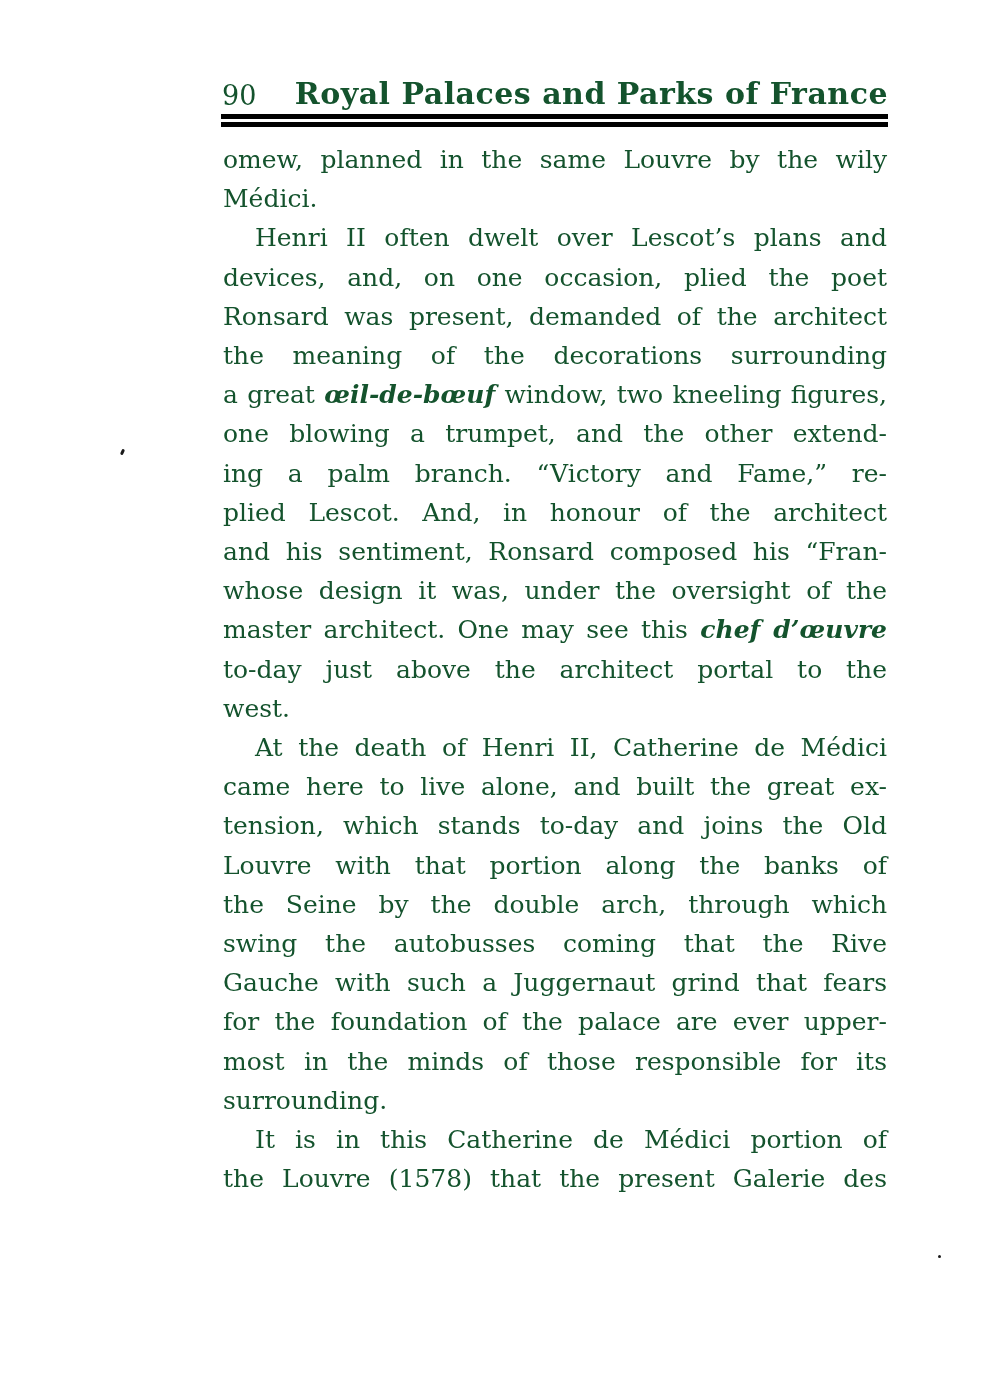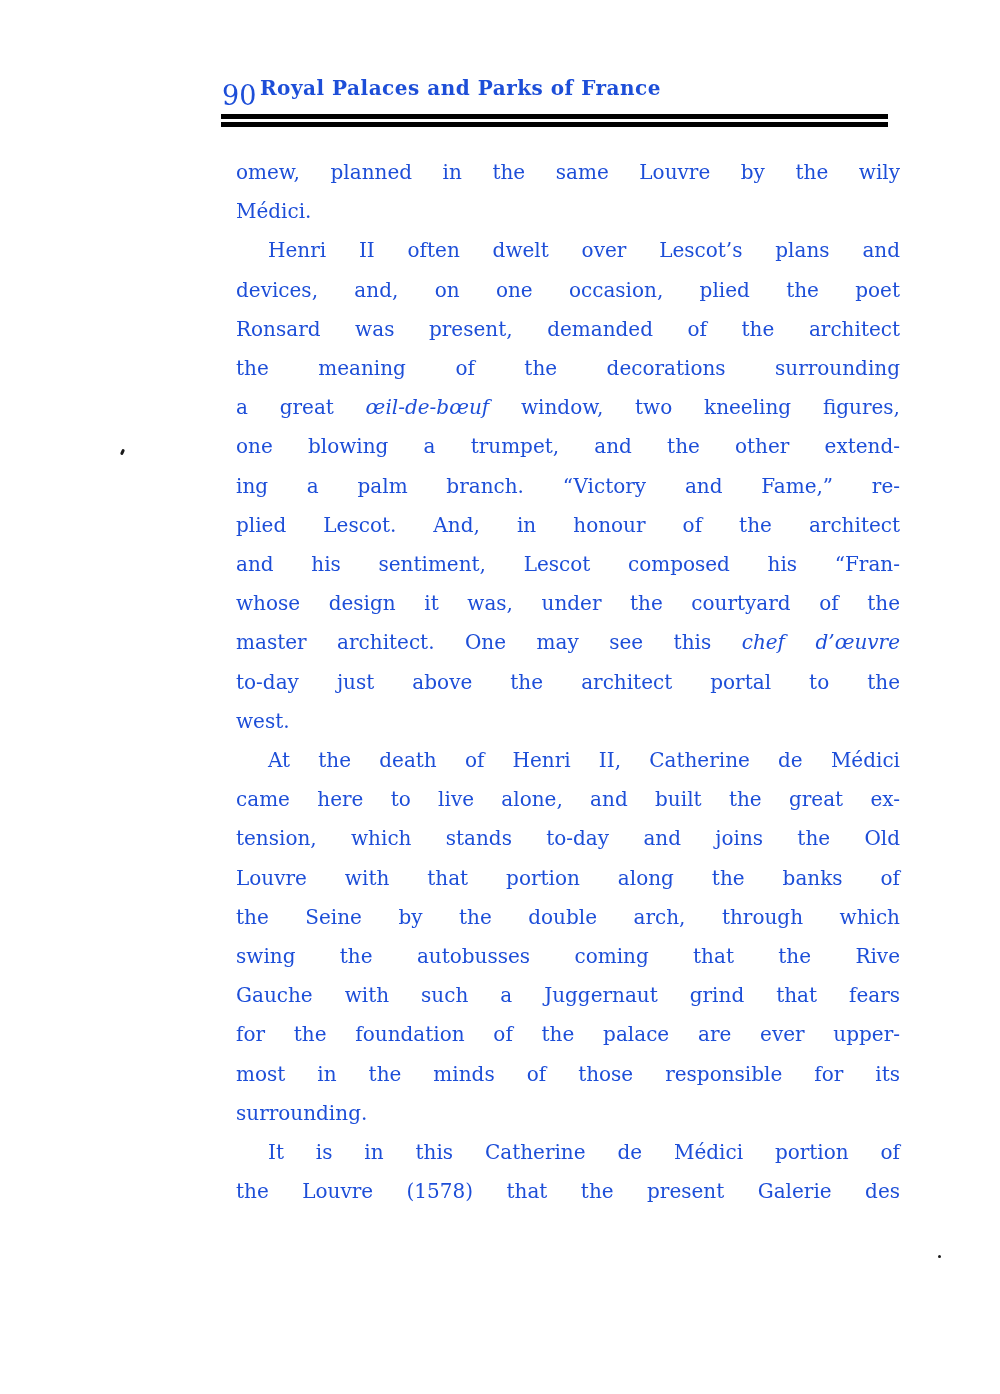--- a/index.html
+++ b/index.html
@@ -2,21 +2,21 @@
 <html><head>
 <meta charset="utf-8">
 <style>
   * { margin: 0; padding: 0; box-sizing: border-box; }
   html, body { background: #e8e8e8; }
   .page {
     position: relative;
     width: 1000px;
     height: 1394px;
     background: #ffffff;
-    color: #1d4ed8;
+    color: #14532d;
     font-family: "DejaVu Serif", "Liberation Serif", serif;
     overflow: hidden;
     margin: 0 auto;
   }
   .header {
     position: absolute;
     left: 220px;
     top: 76px;
     width: 668px;
     height: 36px;
@@ -26,54 +26,53 @@
     left: 2px;
     top: 4px;
     font-size: 27px;
     font-weight: normal;
   }
   .running-title {
     position: absolute;
     left: 40px;
     right: 0;
     top: 0;
-    text-align: left;
-    font-size: 20px;
+    text-align: right;
+    font-size: 30px;
     font-weight: bold;
     letter-spacing: 0.5px;
     white-space: nowrap;
   }
   .double-rule {
     position: absolute;
     left: 221px;
     top: 114px;
     width: 667px;
     height: 13px;
     border-top: 5px solid #000;
     border-bottom: 5px solid #000;
   }
   .body-text {
     position: absolute;
-    left: 236px;
+    left: 223px;
     top: 140px;
     width: 664px;
-    font-size: 20px;
+    font-size: 25px;
     line-height: 39.2px;
-    margin-top: 13px;
   }
   .line {
     text-align: justify;
     text-align-last: justify;
   }
   .line.no-justify {
     text-align: right;
     text-align-last: left;
   }
   .line.indent { text-indent: 32px; }
-  .line i { font-style: italic; }
+  .line i { font-style: italic; font-weight: bold; }
   .artifact {
     position: absolute;
     background: #1a1a1a;
     border-radius: 50%;
   }
   .artifact.tick {
     width: 3px; height: 6px;
     border-radius: 2px;
     transform: rotate(25deg);
   }
@@ -98,22 +97,22 @@
       </div>
       <div>
         <div class="line indent"><span>Henri II often dwelt over Lescot’s plans and</span></div>
         <div class="line"><span>devices, and, on one occasion, plied the poet</span></div>
         <div class="line"><span>Ronsard was present, demanded of the architect</span></div>
         <div class="line"><span>the meaning of the decorations surrounding</span></div>
         <div class="line"><span>a great </span><i>œil-de-bœuf</i><span> window, two kneeling figures,</span></div>
         <div class="line"><span>one blowing a trumpet, and the other extend-</span></div>
         <div class="line"><span>ing a palm branch. “Victory and Fame,” re-</span></div>
         <div class="line"><span>plied Lescot. And, in honour of the architect</span></div>
-        <div class="line"><span>and his sentiment, Lescot composed his “Fran-</span></div>
-        <div class="line"><span>whose design it was, under the courtyard of the</span></div>
+        <div class="line"><span>and his sentiment, Ronsard composed his “Fran-</span></div>
+        <div class="line"><span>whose design it was, under the oversight of the</span></div>
         <div class="line"><span>master architect. One may see this </span><i>chef d’œuvre</i></div>
         <div class="line"><span>to-day just above the architect portal to the</span></div>
         <div class="line no-justify"><span>west.</span></div>
       </div>
       <div>
         <div class="line indent"><span>At the death of Henri II, Catherine de Médici</span></div>
         <div class="line"><span>came here to live alone, and built the great ex-</span></div>
         <div class="line"><span>tension, which stands to-day and joins the Old</span></div>
         <div class="line"><span>Louvre with that portion along the banks of</span></div>
         <div class="line"><span>the Seine by the double arch, through which</span></div>

